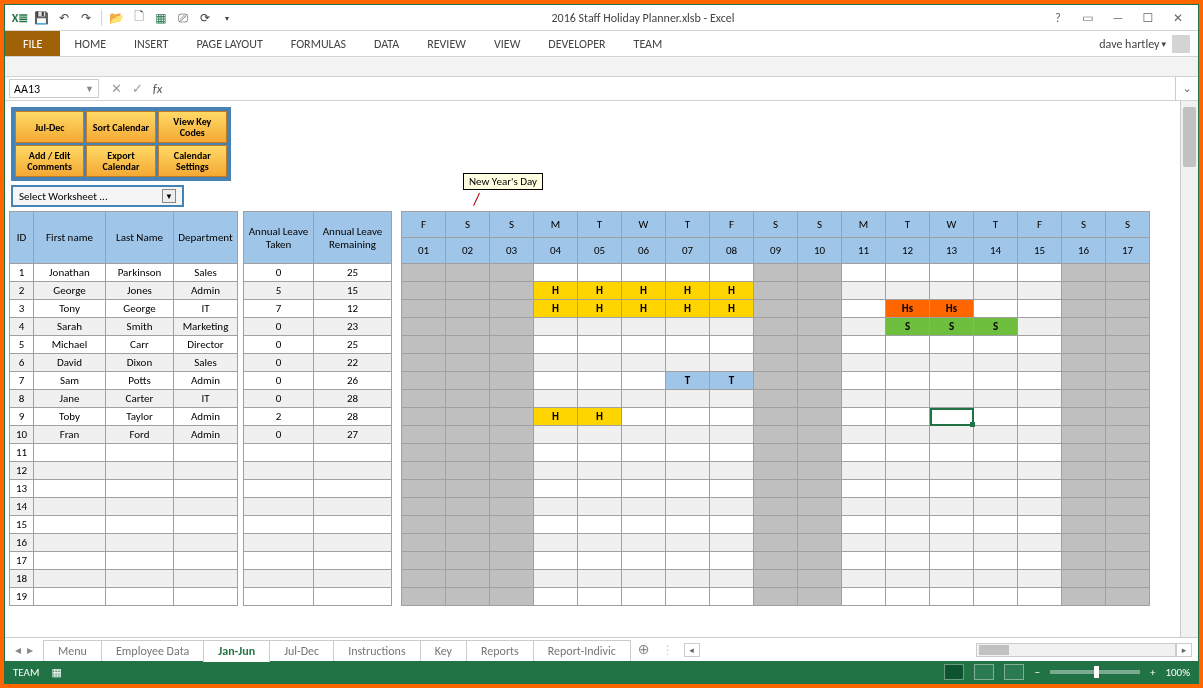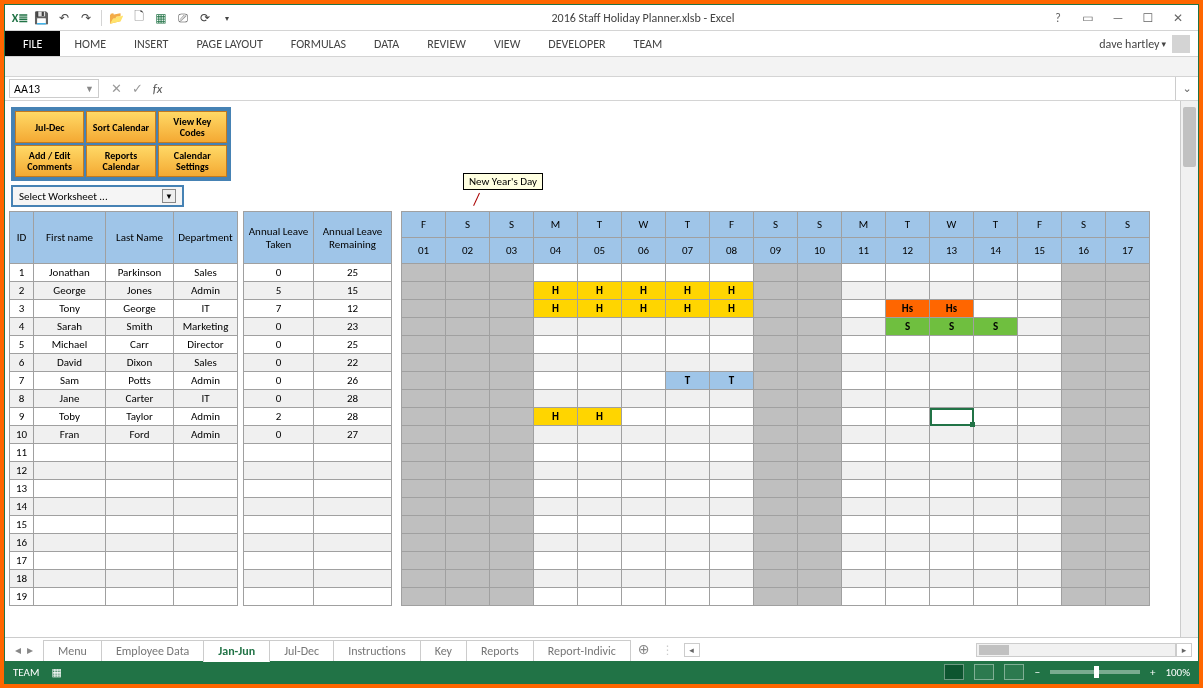--- a/index.html
+++ b/index.html
@@ -11,21 +11,21 @@
 .qat { display: flex; align-items: center; gap: 4px; padding: 0 6px; }
 .qat .qicon { width: 18px; height: 18px; display: flex; align-items: center; justify-content: center; font-size: 12px; color: #444; cursor: pointer; }
 .qat .qicon.excel { color: #217346; font-weight: bold; }
 .qat .sep { width: 1px; height: 16px; background: #d4d4d4; margin: 0 2px; }
 .title-center { flex: 1; text-align: center; color: #444; font-size: 12px; }
 .winbtns { display: flex; align-items: center; gap: 2px; padding-right: 6px; }
 .winbtns span { width: 28px; height: 20px; display: flex; align-items: center; justify-content: center; font-size: 12px; color: #666; cursor: pointer; }
 
 
 .ribbon-tabs { height: 26px; background: #fff; display: flex; align-items: stretch; border-bottom: 1px solid #d4d4d4; }
-.file-tab { background: #000000; color: #fff; padding: 0 18px; display: flex; align-items: center; font-size: 12px; cursor: pointer; }
+.file-tab { background: #a16207; color: #fff; padding: 0 18px; display: flex; align-items: center; font-size: 12px; cursor: pointer; }
 .rtab { padding: 0 14px; display: flex; align-items: center; font-size: 12px; color: #444; cursor: pointer; }
 .ribbon-right { margin-left: auto; display: flex; align-items: center; padding-right: 8px; color: #444; font-size: 12px; }
 .avatar { width: 18px; height: 18px; background: #d4d4d4; margin-left: 6px; display:inline-block;}
 
 
 .ribbon-body { height: 20px; background: #f3f3f3; border-bottom: 1px solid #d4d4d4; }
 
 
 .fbar-row { height: 24px; background: #fff; display: flex; align-items: stretch; border-bottom: 1px solid #d4d4d4; }
 .namebox { width: 90px; border: 1px solid #ccc; margin: 2px 4px; display: flex; align-items: center; padding: 0 4px; font-size: 12px; justify-content: space-between;}
@@ -170,21 +170,21 @@
 
   <div class="workarea">
     <div class="sheetarea">
 
       <div class="custom-panel">
         <div class="btn-grid">
           <div class="cbtn">Jul-Dec</div>
           <div class="cbtn">Sort Calendar</div>
           <div class="cbtn">View Key Codes</div>
           <div class="cbtn">Add / Edit Comments</div>
-          <div class="cbtn">Reports Calendar</div>
+          <div class="cbtn">Export Calendar</div>
           <div class="cbtn">Calendar Settings</div>
         </div>
         <div class="ws-select">
           <span>Select Worksheet ...</span>
           <span class="arrow">▼</span>
         </div>
       </div>
 
       <div class="nyd-tip">New Year's Day</div>
       <div class="nyd-line"></div>

